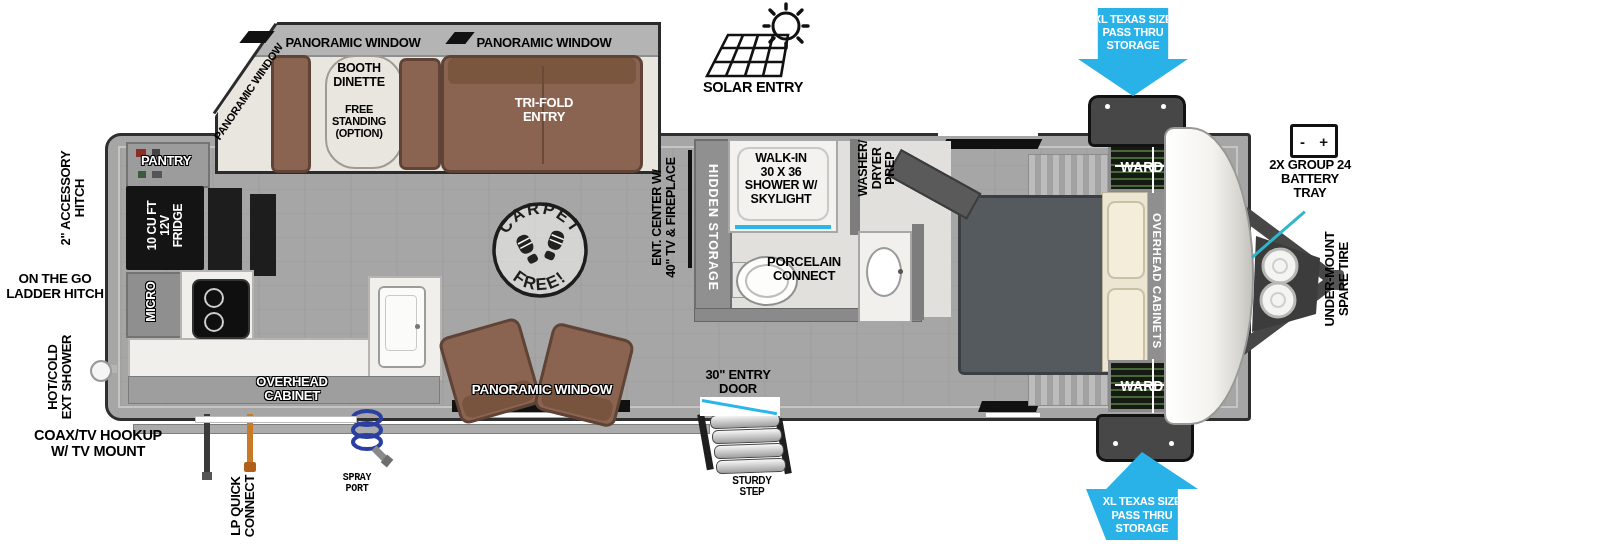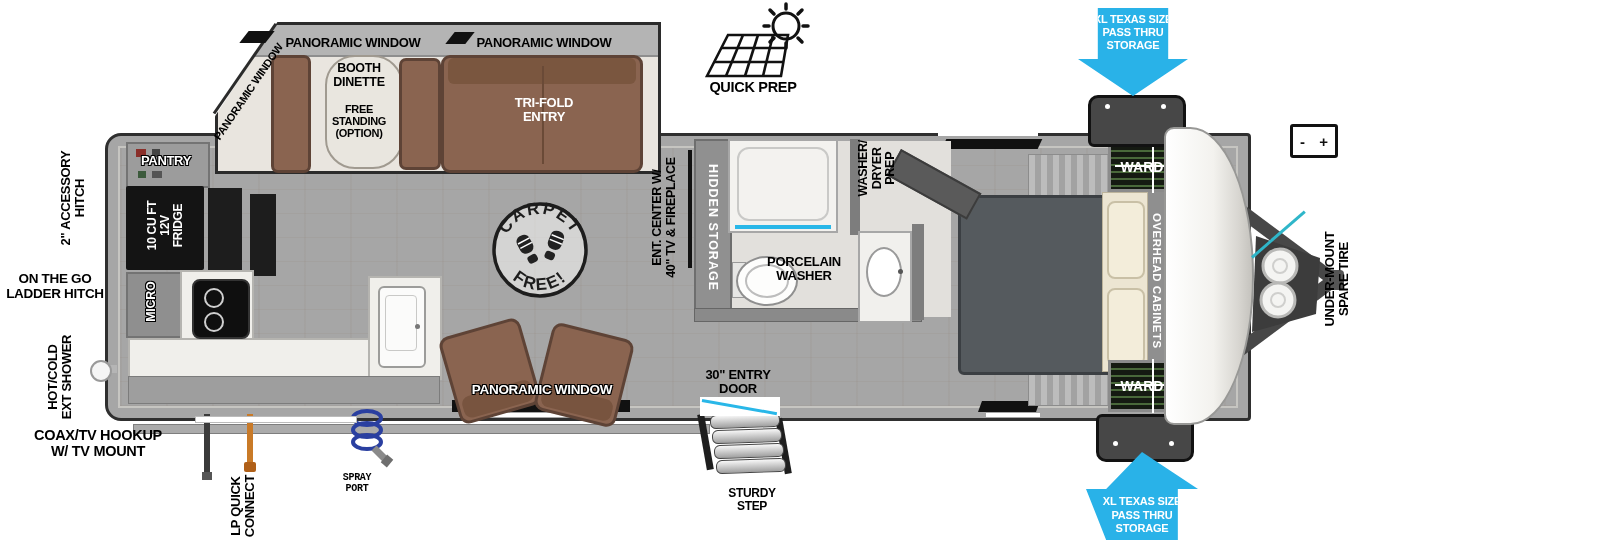--- a/index.html
+++ b/index.html
@@ -274,51 +274,60 @@
   <div class="lbl" style="left:0px;top:272px;width:110px;font-size:13.5px;">ON THE GO
 LADDER HITCH</div>
   <div class="lbl" style="left:8px;top:363px;width:104px;font-size:13px;transform:rotate(-90deg);">HOT/COLD
 EXT SHOWER</div>
   <div class="lbl" style="left:0px;top:428px;width:196px;font-size:14.5px;">COAX/TV HOOKUP
 W/ TV MOUNT</div>
   <div class="lbl" style="left:200px;top:492px;width:86px;font-size:13px;transform:rotate(-90deg);">LP QUICK
 CONNECT</div>
   <div class="lbl" style="left:318px;top:473px;width:78px;font-size:10px;font-family:Liberation Mono, monospace;">SPRAY
 PORT</div>
-  <div class="lbl" style="left:690px;top:80px;width:126px;font-size:14.5px;">QUICK PREP</div>
+  <div class="lbl" style="left:690px;top:80px;width:126px;font-size:14.5px;">SOLAR ENTRY</div>
 
   <div class="lbl" style="left:268px;top:36px;width:170px;font-size:13px;">PANORAMIC WINDOW</div>
   <div class="lbl" style="left:455px;top:36px;width:178px;font-size:13px;">PANORAMIC WINDOW</div>
   <div class="lbl" style="left:190px;top:86px;width:118px;font-size:11px;transform:rotate(-56deg);">PANORAMIC WINDOW</div>
   <div class="lbl" style="left:322px;top:62px;width:74px;font-size:12.5px;">BOOTH
 DINETTE</div>
   <div class="lbl" style="left:320px;top:104px;width:78px;font-size:11px;">FREE
 STANDING
 (OPTION)</div>
   <div class="lbl wlbl" style="left:492px;top:96px;width:104px;font-size:13px;">TRI-FOLD
 ENTRY</div>
 
   <div class="lbl wlbl outl" style="left:126px;top:154px;width:80px;font-size:13px;">PANTRY</div>
   <div class="lbl wlbl" style="left:125px;top:206px;width:80px;font-size:12px;transform:rotate(-90deg);">10 CU FT
 12V
 FRIDGE</div>
   <div class="lbl wlbl outl" style="left:120px;top:295px;width:64px;font-size:12.5px;transform:rotate(-90deg);">MICRO</div>
+  <div class="lbl wlbl outl" style="left:200px;top:375px;width:184px;font-size:13px;">OVERHEAD
+CABINET</div>
   <div class="lbl wlbl outl" style="left:450px;top:383px;width:184px;font-size:13.5px;">PANORAMIC WINDOW</div>
 
   <div class="lbl" style="left:578px;top:204px;width:172px;font-size:12.5px;transform:rotate(-90deg);">ENT. CENTER W/
 40" TV &amp; FIREPLACE</div>
 
+  <div class="lbl" style="left:722px;top:152px;width:118px;font-size:12.5px;">WALK-IN
+30 X 36
+SHOWER W/
+SKYLIGHT</div>
   <div class="lbl" style="left:744px;top:255px;width:120px;font-size:13px;">PORCELAIN
-WASHER</div>
+CONNECT</div>
   <div class="lbl" style="left:838px;top:148px;width:78px;font-size:12.5px;transform:rotate(-90deg);">WASHER/
 DRYER
 PREP</div>
 
 
   <div class="lbl" style="left:684px;top:368px;width:108px;font-size:13px;">30" ENTRY
 DOOR</div>
-  <div class="lbl" style="left:708px;top:487px;width:88px;font-size:12px;">STURDY
+  <div class="lbl" style="left:708px;top:476px;width:88px;font-size:10px;">STURDY
 STEP</div>
 
+  <div class="lbl" style="left:1250px;top:158px;width:120px;font-size:13px;">2X GROUP 24
+BATTERY
+TRAY</div>
   <div class="lbl" style="left:1279px;top:265px;width:116px;font-size:13px;transform:rotate(-90deg);">UNDER-MOUNT
 SPARE TIRE</div>
 
 </div>
 
 </body></html>

